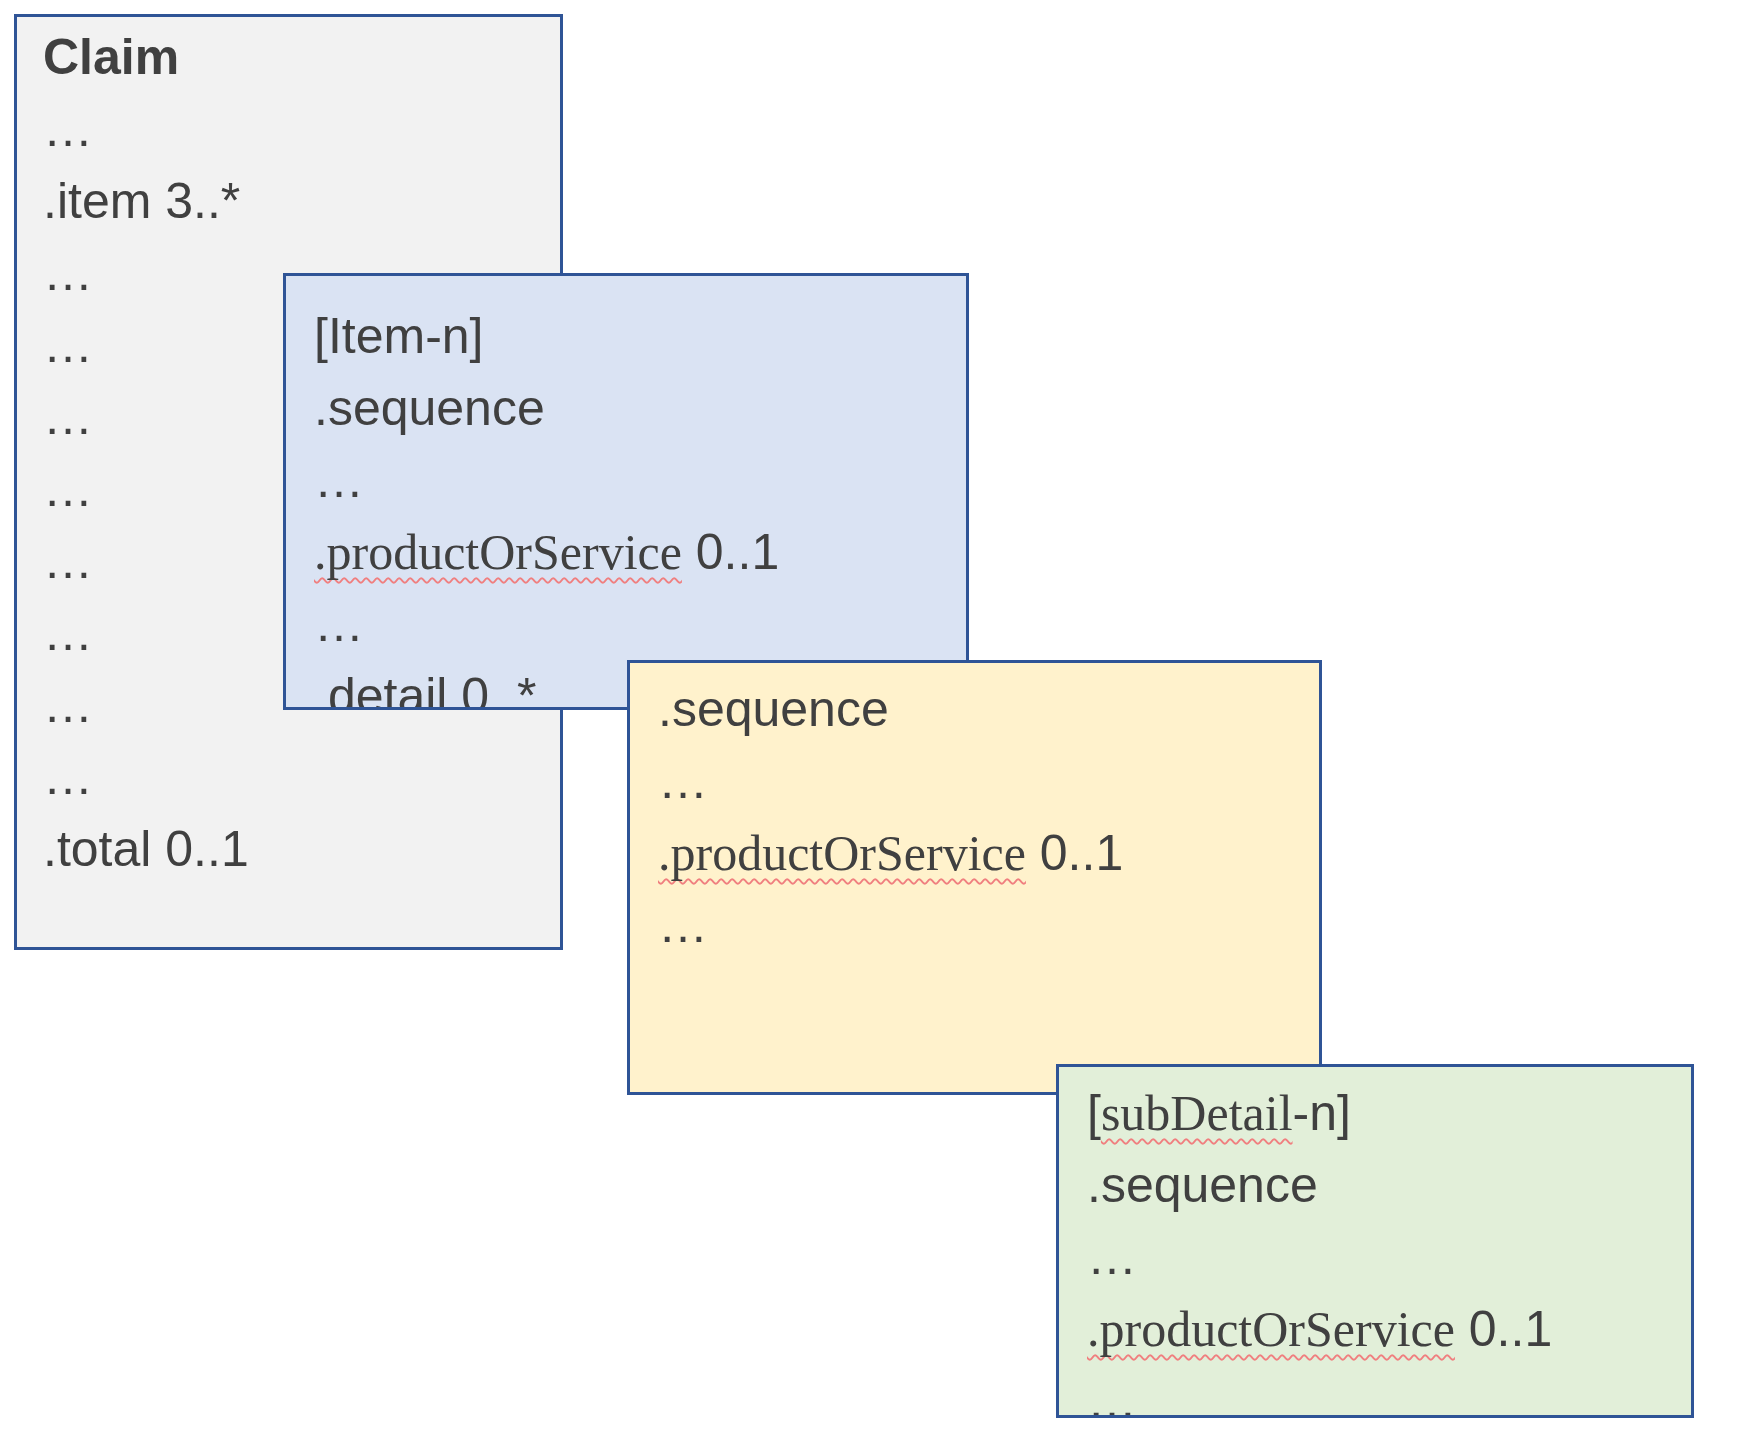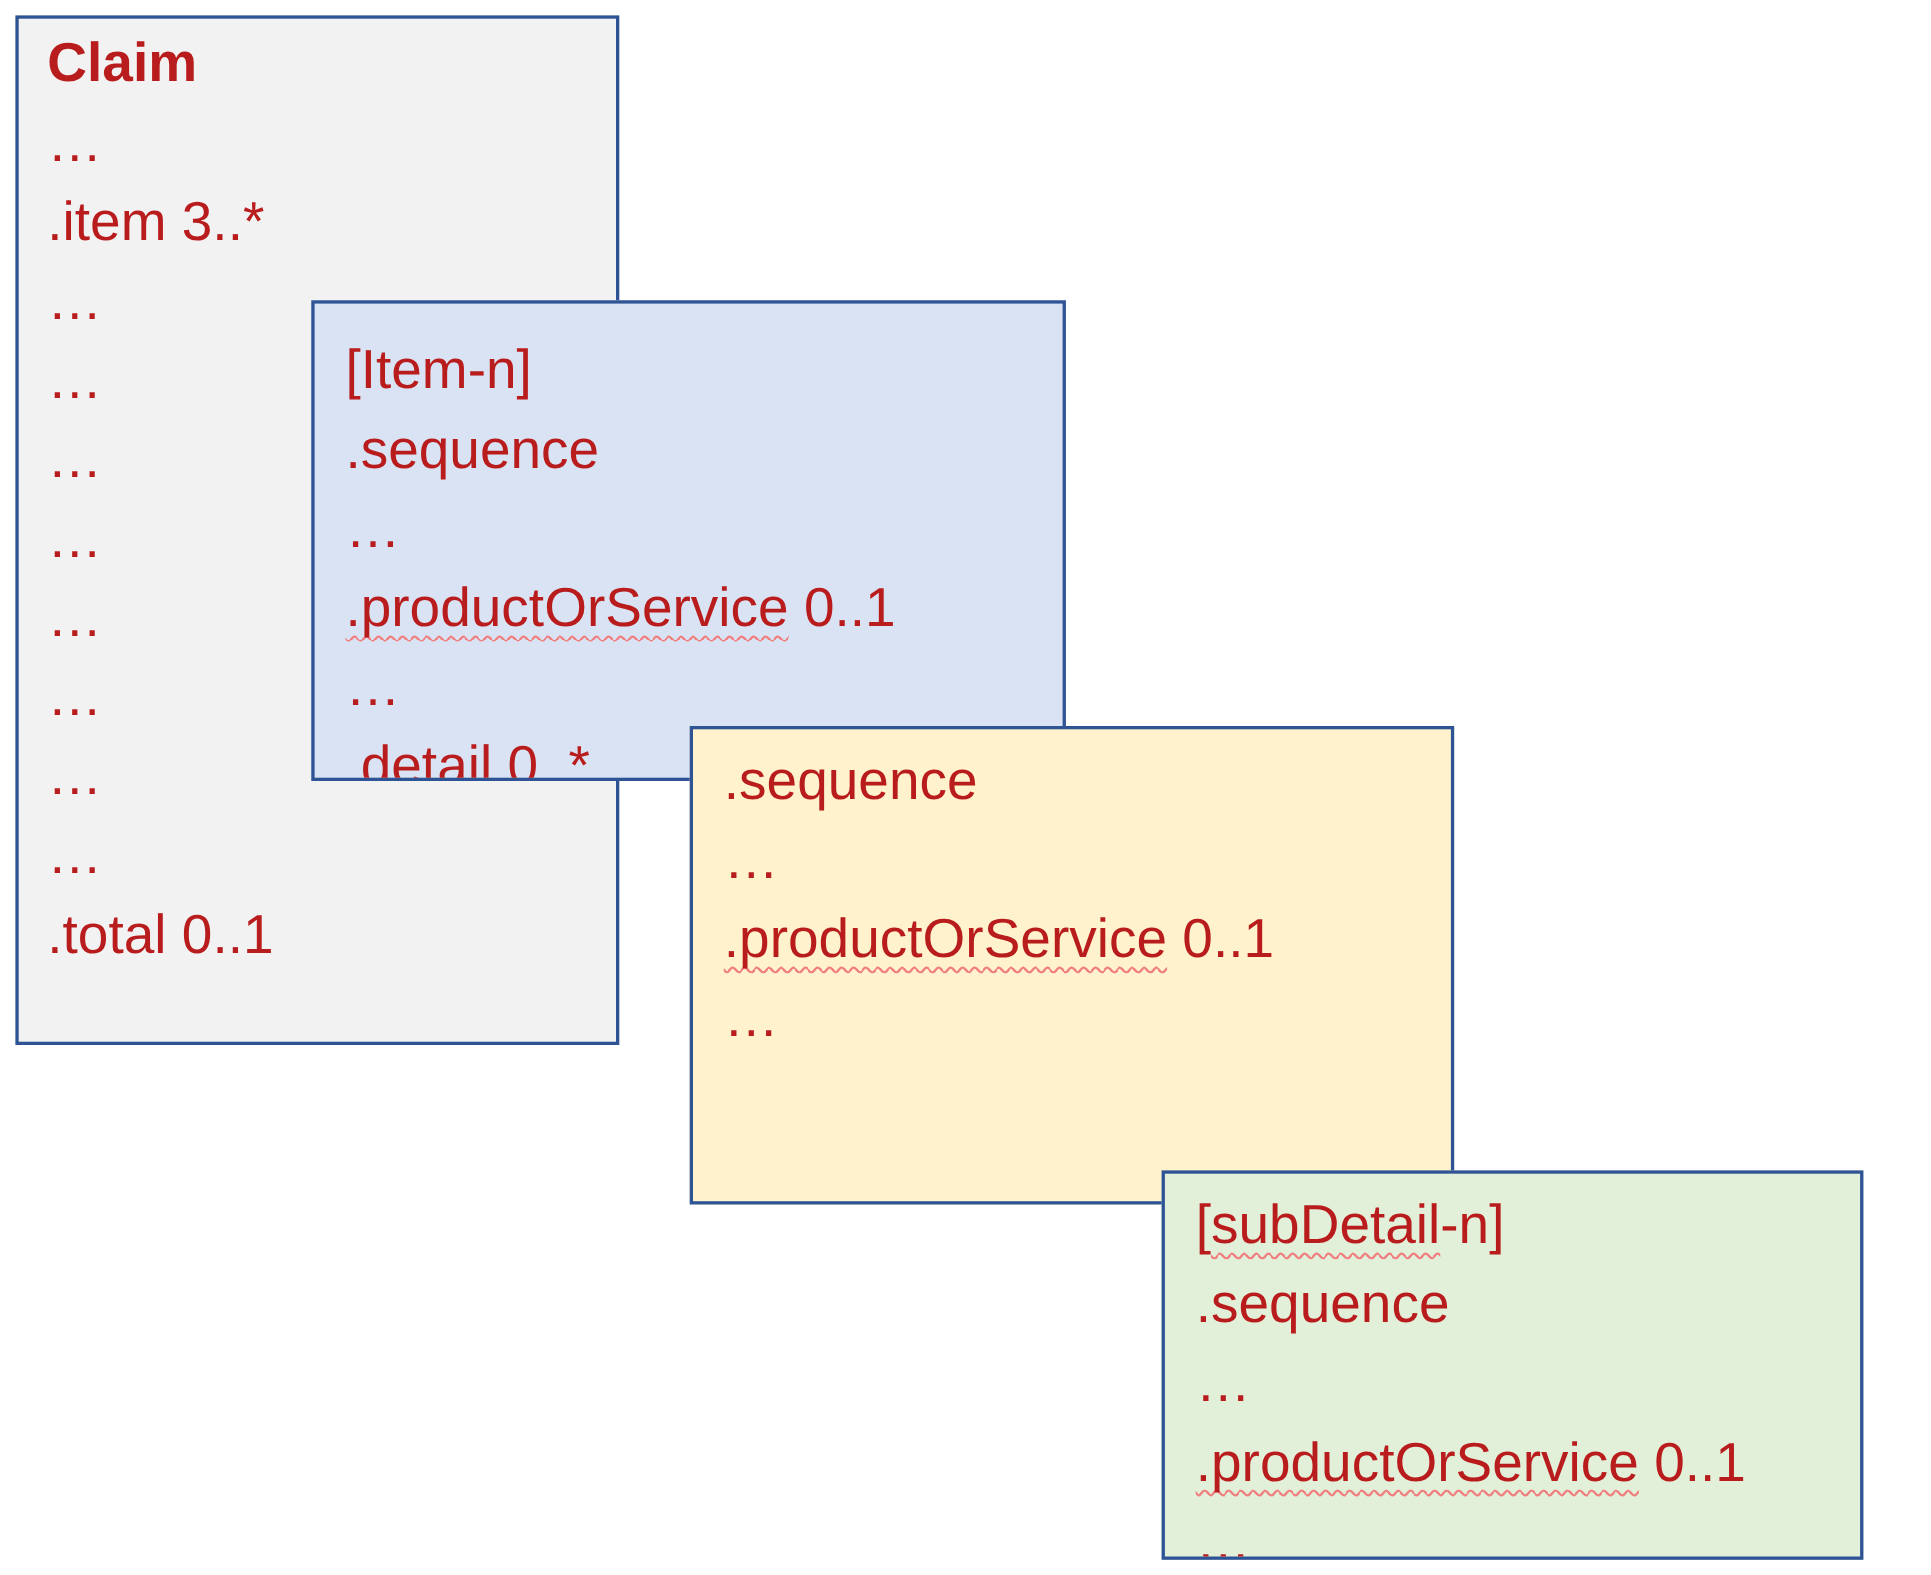--- a/index.html
+++ b/index.html
@@ -8,21 +8,21 @@
     background: #ffffff;
   }
   .canvas {
     position: relative;
     width: 1755px;
     height: 1432px;
     background: #ffffff;
     overflow: hidden;
     font-family: "Liberation Sans", sans-serif;
     font-size: 50px;
-    color: #b91c1c;
+    color: #404040;
   }
   .box {
     position: absolute;
     box-sizing: border-box;
     border: 3px solid var(--border, #2f5496);
     overflow: hidden;
   }
   .box-claim {
     left: 14px; top: 14px;
     width: 549px; height: 936px;
@@ -58,20 +58,21 @@
   }
   .line span { white-space: pre; }
   .bold { font-weight: bold; }
   .sq {
     text-decoration-line: underline;
     text-decoration-style: wavy;
     text-decoration-color: var(--squiggle, #f07f7f);
     text-decoration-thickness: 2px;
     text-underline-offset: 8px;
     text-decoration-skip-ink: none;
+    font-family: Liberation Serif, serif;
   }
 </style>
 </head>
 <body>
 
 <div class="canvas">
 
   <div class="box box-claim">
     <div class="line bold">Claim</div>
     <div class="line">…</div>

